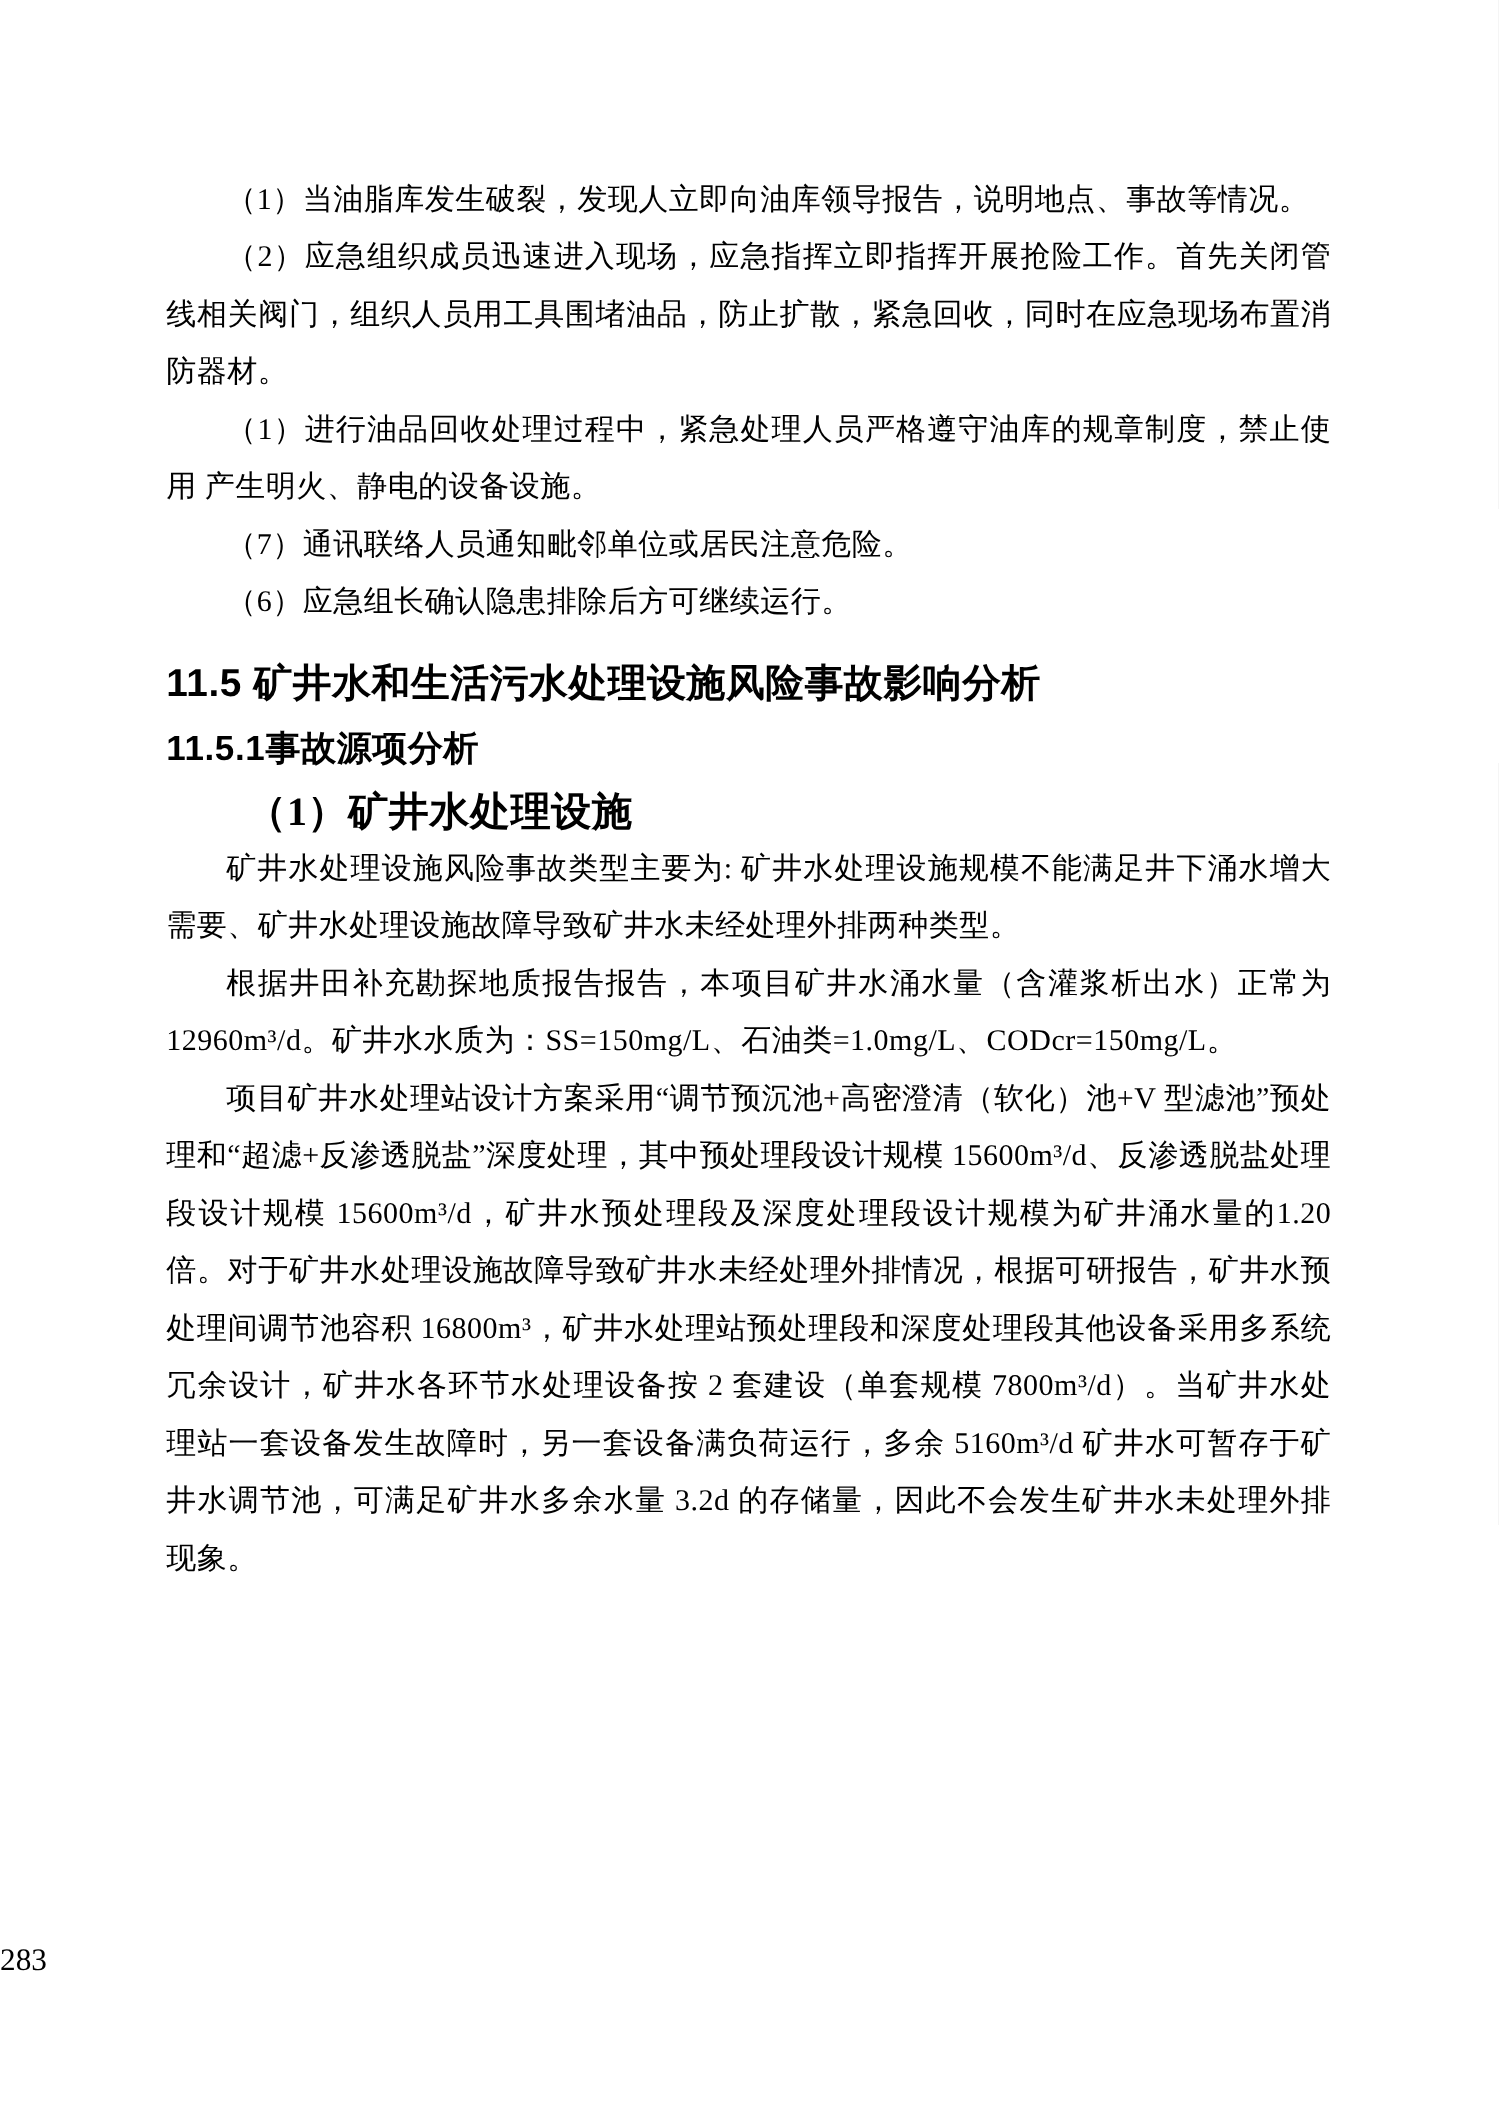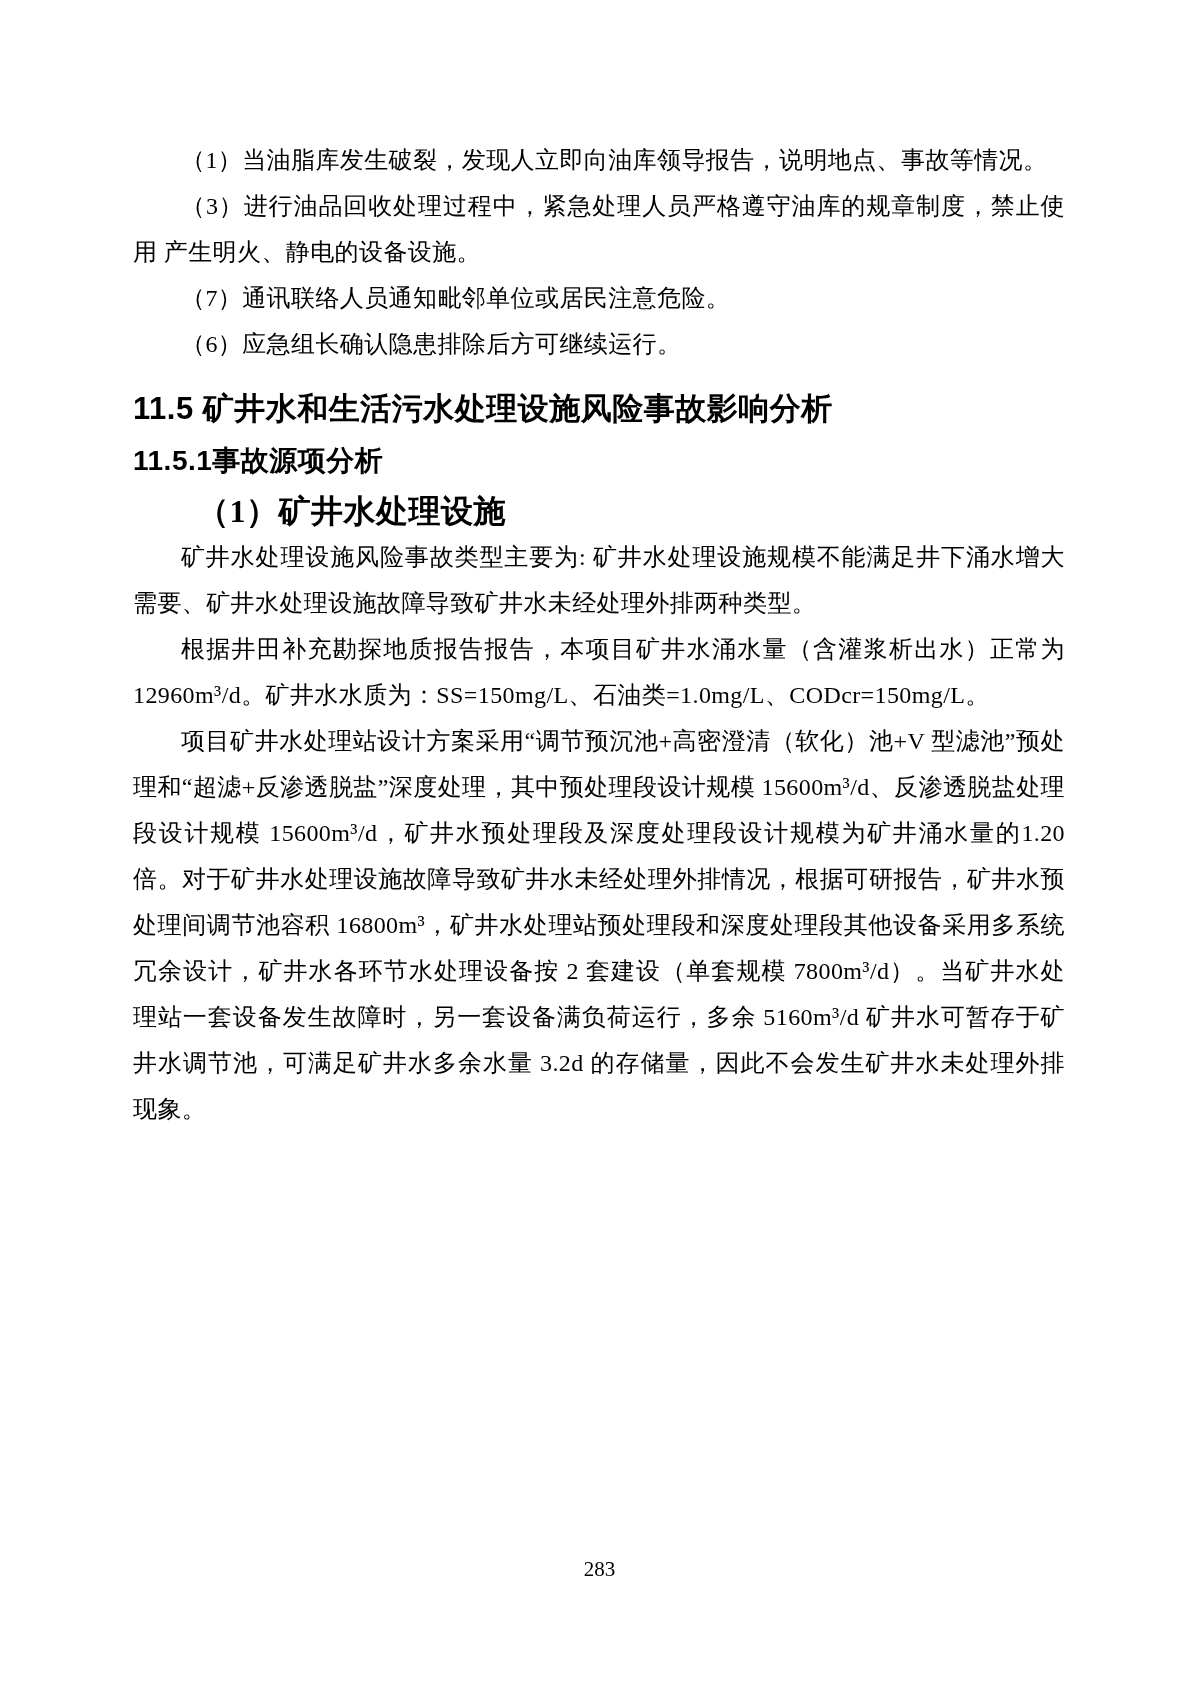--- a/index.html
+++ b/index.html
@@ -55,32 +55,32 @@
     font-size: 32px;
     line-height: 46px;
     text-indent: 2em;
     letter-spacing: 0.5px;
   }
   .page-number {
     position: absolute;
     left: 0;
     right: 0;
     top: 1554px;
-    text-align: center;
-    font-size: 21px;
+    font-size: 25px;
     line-height: 30px;
   }
 </style>
 </head>
 <body>
 
 <div class="page">
   <div class="content">
     <p class="body-indent">（1）当油脂库发生破裂，发现人立即向油库领导报告，说明地点、事故等情况。</p>
-    <p class="body-indent">（3）进行油品回收处理过程中，紧急处理人员严格遵守油库的规章制度，禁止使用 产生明火、静电的设备设施。</p>
+    <p class="body-indent">（2）应急组织成员迅速进入现场，应急指挥立即指挥开展抢险工作。首先关闭管线相关阀门，组织人员用工具围堵油品，防止扩散，紧急回收，同时在应急现场布置消防器材。</p>
+    <p class="body-indent">（1）进行油品回收处理过程中，紧急处理人员严格遵守油库的规章制度，禁止使用 产生明火、静电的设备设施。</p>
     <p class="body-indent">（7）通讯联络人员通知毗邻单位或居民注意危险。</p>
     <p class="body-indent">（6）应急组长确认隐患排除后方可继续运行。</p>
     <h1 class="heading-1">11.5 矿井水和生活污水处理设施风险事故影响分析</h1>
     <h2 class="heading-2">11.5.1事故源项分析</h2>
     <h3 class="heading-3">（1）矿井水处理设施</h3>
     <p class="body-indent">矿井水处理设施风险事故类型主要为: 矿井水处理设施规模不能满足井下涌水增大需要、矿井水处理设施故障导致矿井水未经处理外排两种类型。</p>
     <p class="body-indent">根据井田补充勘探地质报告报告，本项目矿井水涌水量（含灌浆析出水）正常为12960m³/d。矿井水水质为：SS=150mg/L、石油类=1.0mg/L、CODcr=150mg/L。</p>
     <p class="body-indent">项目矿井水处理站设计方案采用“调节预沉池+高密澄清（软化）池+V 型滤池”预处理和“超滤+反渗透脱盐”深度处理，其中预处理段设计规模 15600m³/d、反渗透脱盐处理段设计规模 15600m³/d，矿井水预处理段及深度处理段设计规模为矿井涌水量的1.20 倍。对于矿井水处理设施故障导致矿井水未经处理外排情况，根据可研报告，矿井水预处理间调节池容积 16800m³，矿井水处理站预处理段和深度处理段其他设备采用多系统冗余设计，矿井水各环节水处理设备按 2 套建设（单套规模 7800m³/d）。当矿井水处理站一套设备发生故障时，另一套设备满负荷运行，多余 5160m³/d 矿井水可暂存于矿井水调节池，可满足矿井水多余水量 3.2d 的存储量，因此不会发生矿井水未处理外排现象。</p>
   </div>
   <div class="page-number">283</div>

